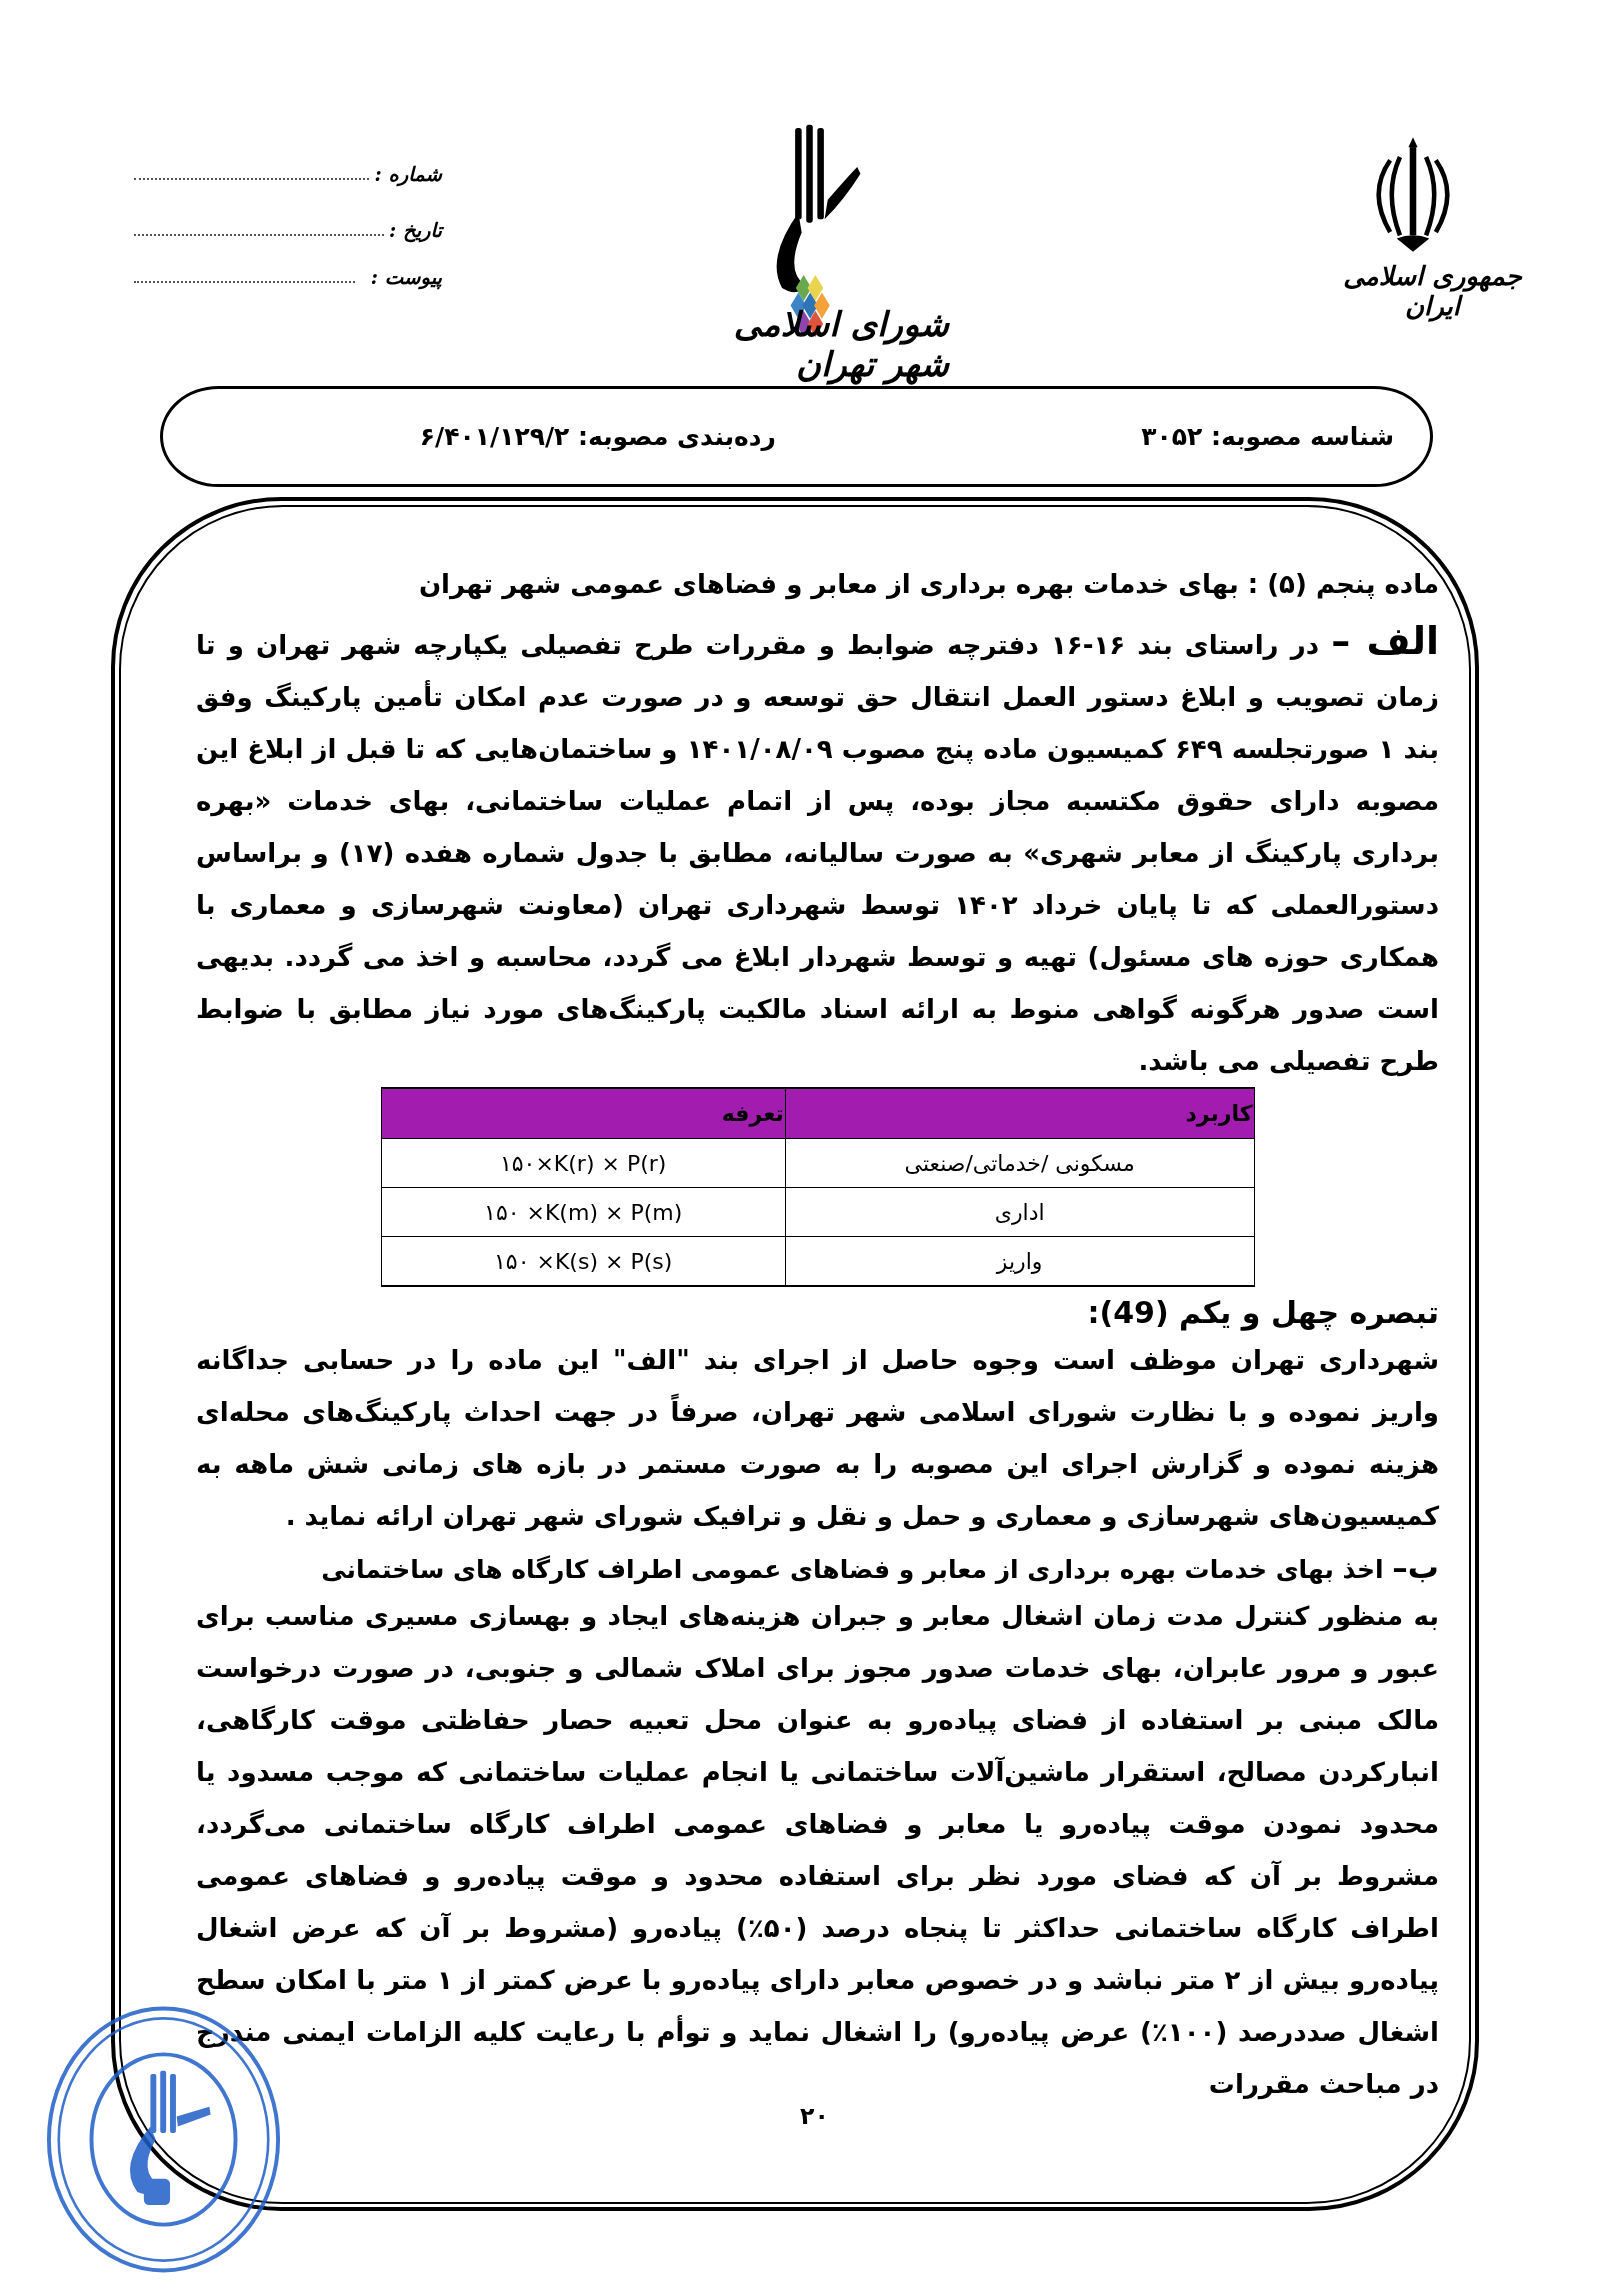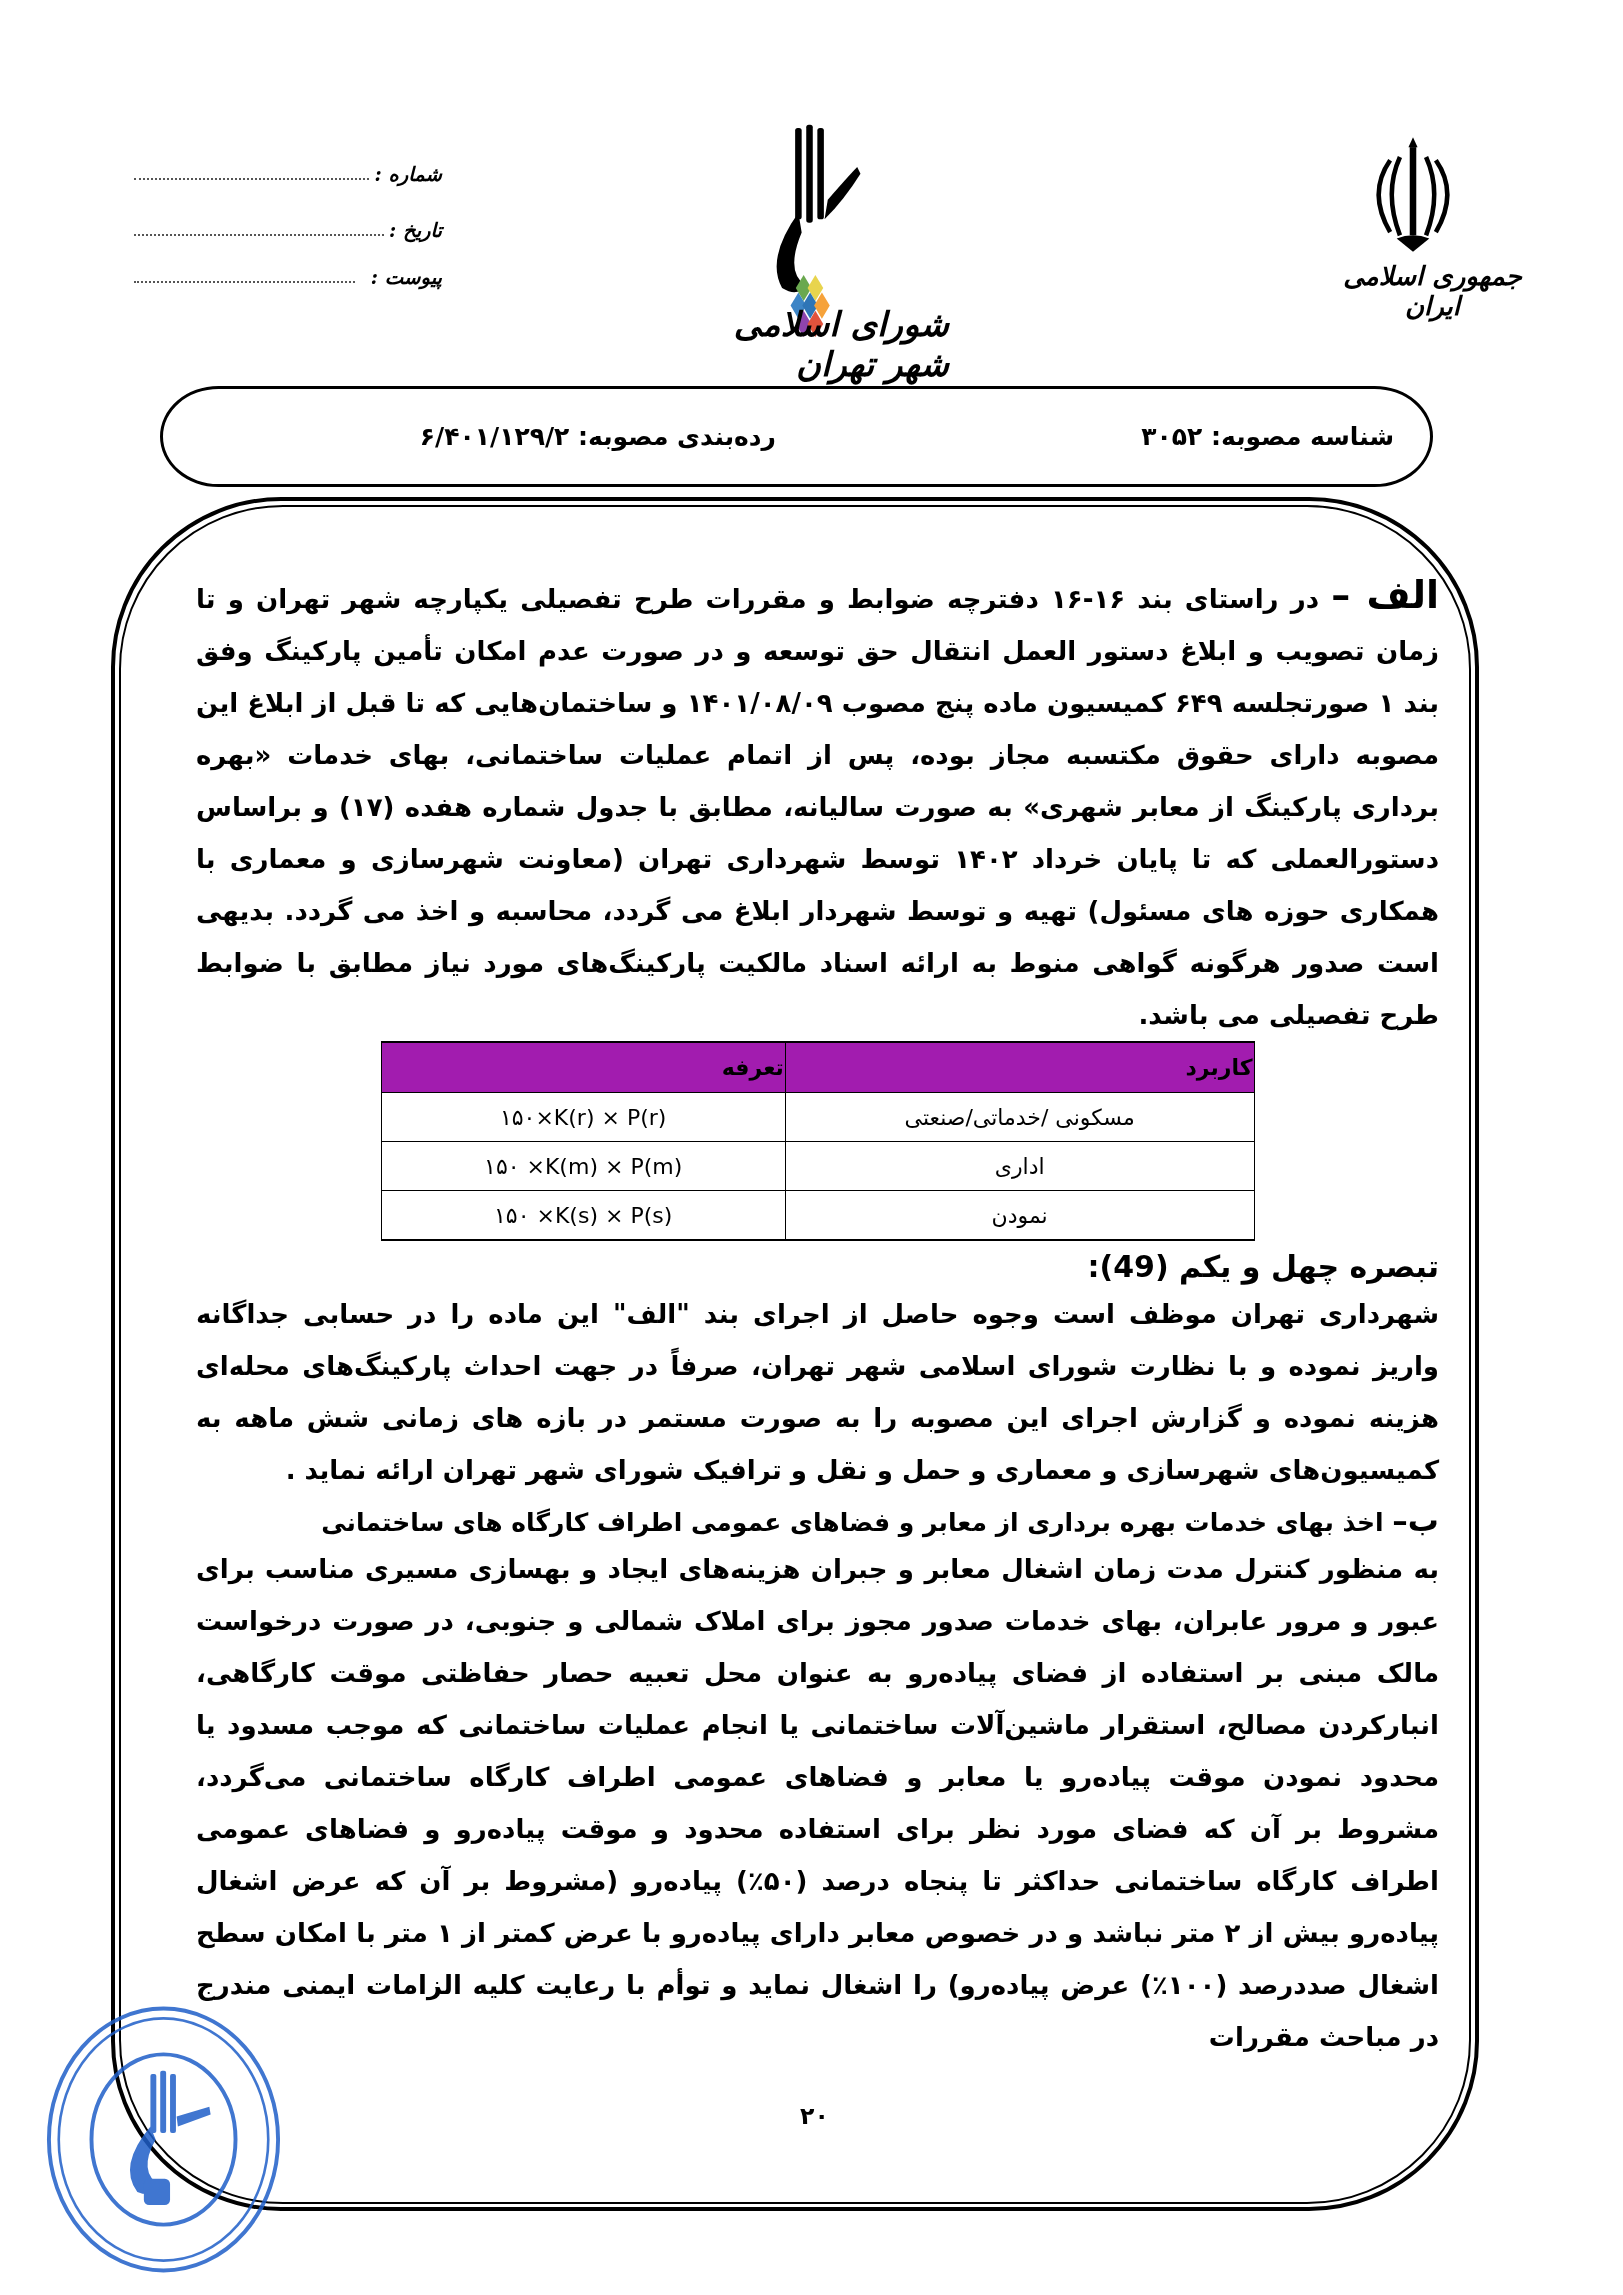--- a/index.html
+++ b/index.html
@@ -101,20 +101,21 @@
 
 <div class="id-box">
   <span class="id-left">شناسه مصوبه: ۳۰۵۲</span>
   <span class="id-mid">رده‌بندی مصوبه: ۶/۴۰۱/۱۲۹/۲</span>
 </div>
 
 <div class="frame-outer"></div>
 <div class="frame-inner"></div>
 
 <div class="content">
+  <h1 class="article-title">ماده پنجم (۵) : بهای خدمات بهره برداری از معابر و فضاهای عمومی شهر تهران</h1>
 
   <p class="para">
     <span class="lead">الف –</span>
     <span>در راستای بند ۱۶-۱۶ دفترچه ضوابط و مقررات طرح تفصیلی یکپارچه شهر تهران و تا زمان تصویب و ابلاغ دستور العمل انتقال حق توسعه و در صورت عدم امکان تأمین پارکینگ وفق بند ۱ صورتجلسه ۶۴۹ کمیسیون ماده پنج مصوب ۱۴۰۱/۰۸/۰۹ و ساختمان‌هایی که تا قبل از ابلاغ این مصوبه دارای حقوق مکتسبه مجاز بوده، پس از اتمام عملیات ساختمانی، بهای خدمات «بهره برداری پارکینگ از معابر شهری» به صورت سالیانه، مطابق با جدول شماره هفده (۱۷) و براساس دستورالعملی که تا پایان خرداد ۱۴۰۲ توسط شهرداری تهران (معاونت شهرسازی و معماری با همکاری حوزه های مسئول) تهیه و توسط شهردار ابلاغ می گردد، محاسبه و اخذ می گردد. بدیهی است صدور هرگونه گواهی منوط به ارائه اسناد مالکیت پارکینگ‌های مورد نیاز مطابق با ضوابط طرح تفصیلی می باشد.</span>
   </p>
 
   <table class="tariff">
     <tbody>
         <tr>
       <th>کاربرد</th>
@@ -122,21 +123,21 @@
     </tr>
     <tr>
       <td>مسکونی /خدماتی/صنعتی</td>
       <td style="direction:ltr;">۱۵۰×K(r) × P(r)</td>
     </tr>
     <tr>
       <td>اداری</td>
       <td style="direction:ltr;">۱۵۰ ×K(m) × P(m)</td>
     </tr>
     <tr>
-      <td>نمودن</td>
+      <td>واریز</td>
       <td style="direction:ltr;">۱۵۰ ×K(s) × P(s)</td>
     </tr>
   </tbody>
     </table>
 
   <h2 class="sub-heading">تبصره چهل و یکم (49):</h2>
   <p class="para">شهرداری تهران موظف است وجوه حاصل از اجرای بند "الف" این ماده را در حسابی جداگانه واریز نموده و با نظارت شورای اسلامی شهر تهران، صرفاً در جهت احداث پارکینگ‌های محله‌ای هزینه نموده و گزارش اجرای این مصوبه را به صورت مستمر در بازه های زمانی شش ماهه به کمیسیون‌های شهرسازی و معماری و حمل و نقل و ترافیک شورای شهر تهران ارائه نماید .</p>
 
   <h3 class="section-b-title">
     <span class="lead" style="font-size:31px;">ب–</span>

